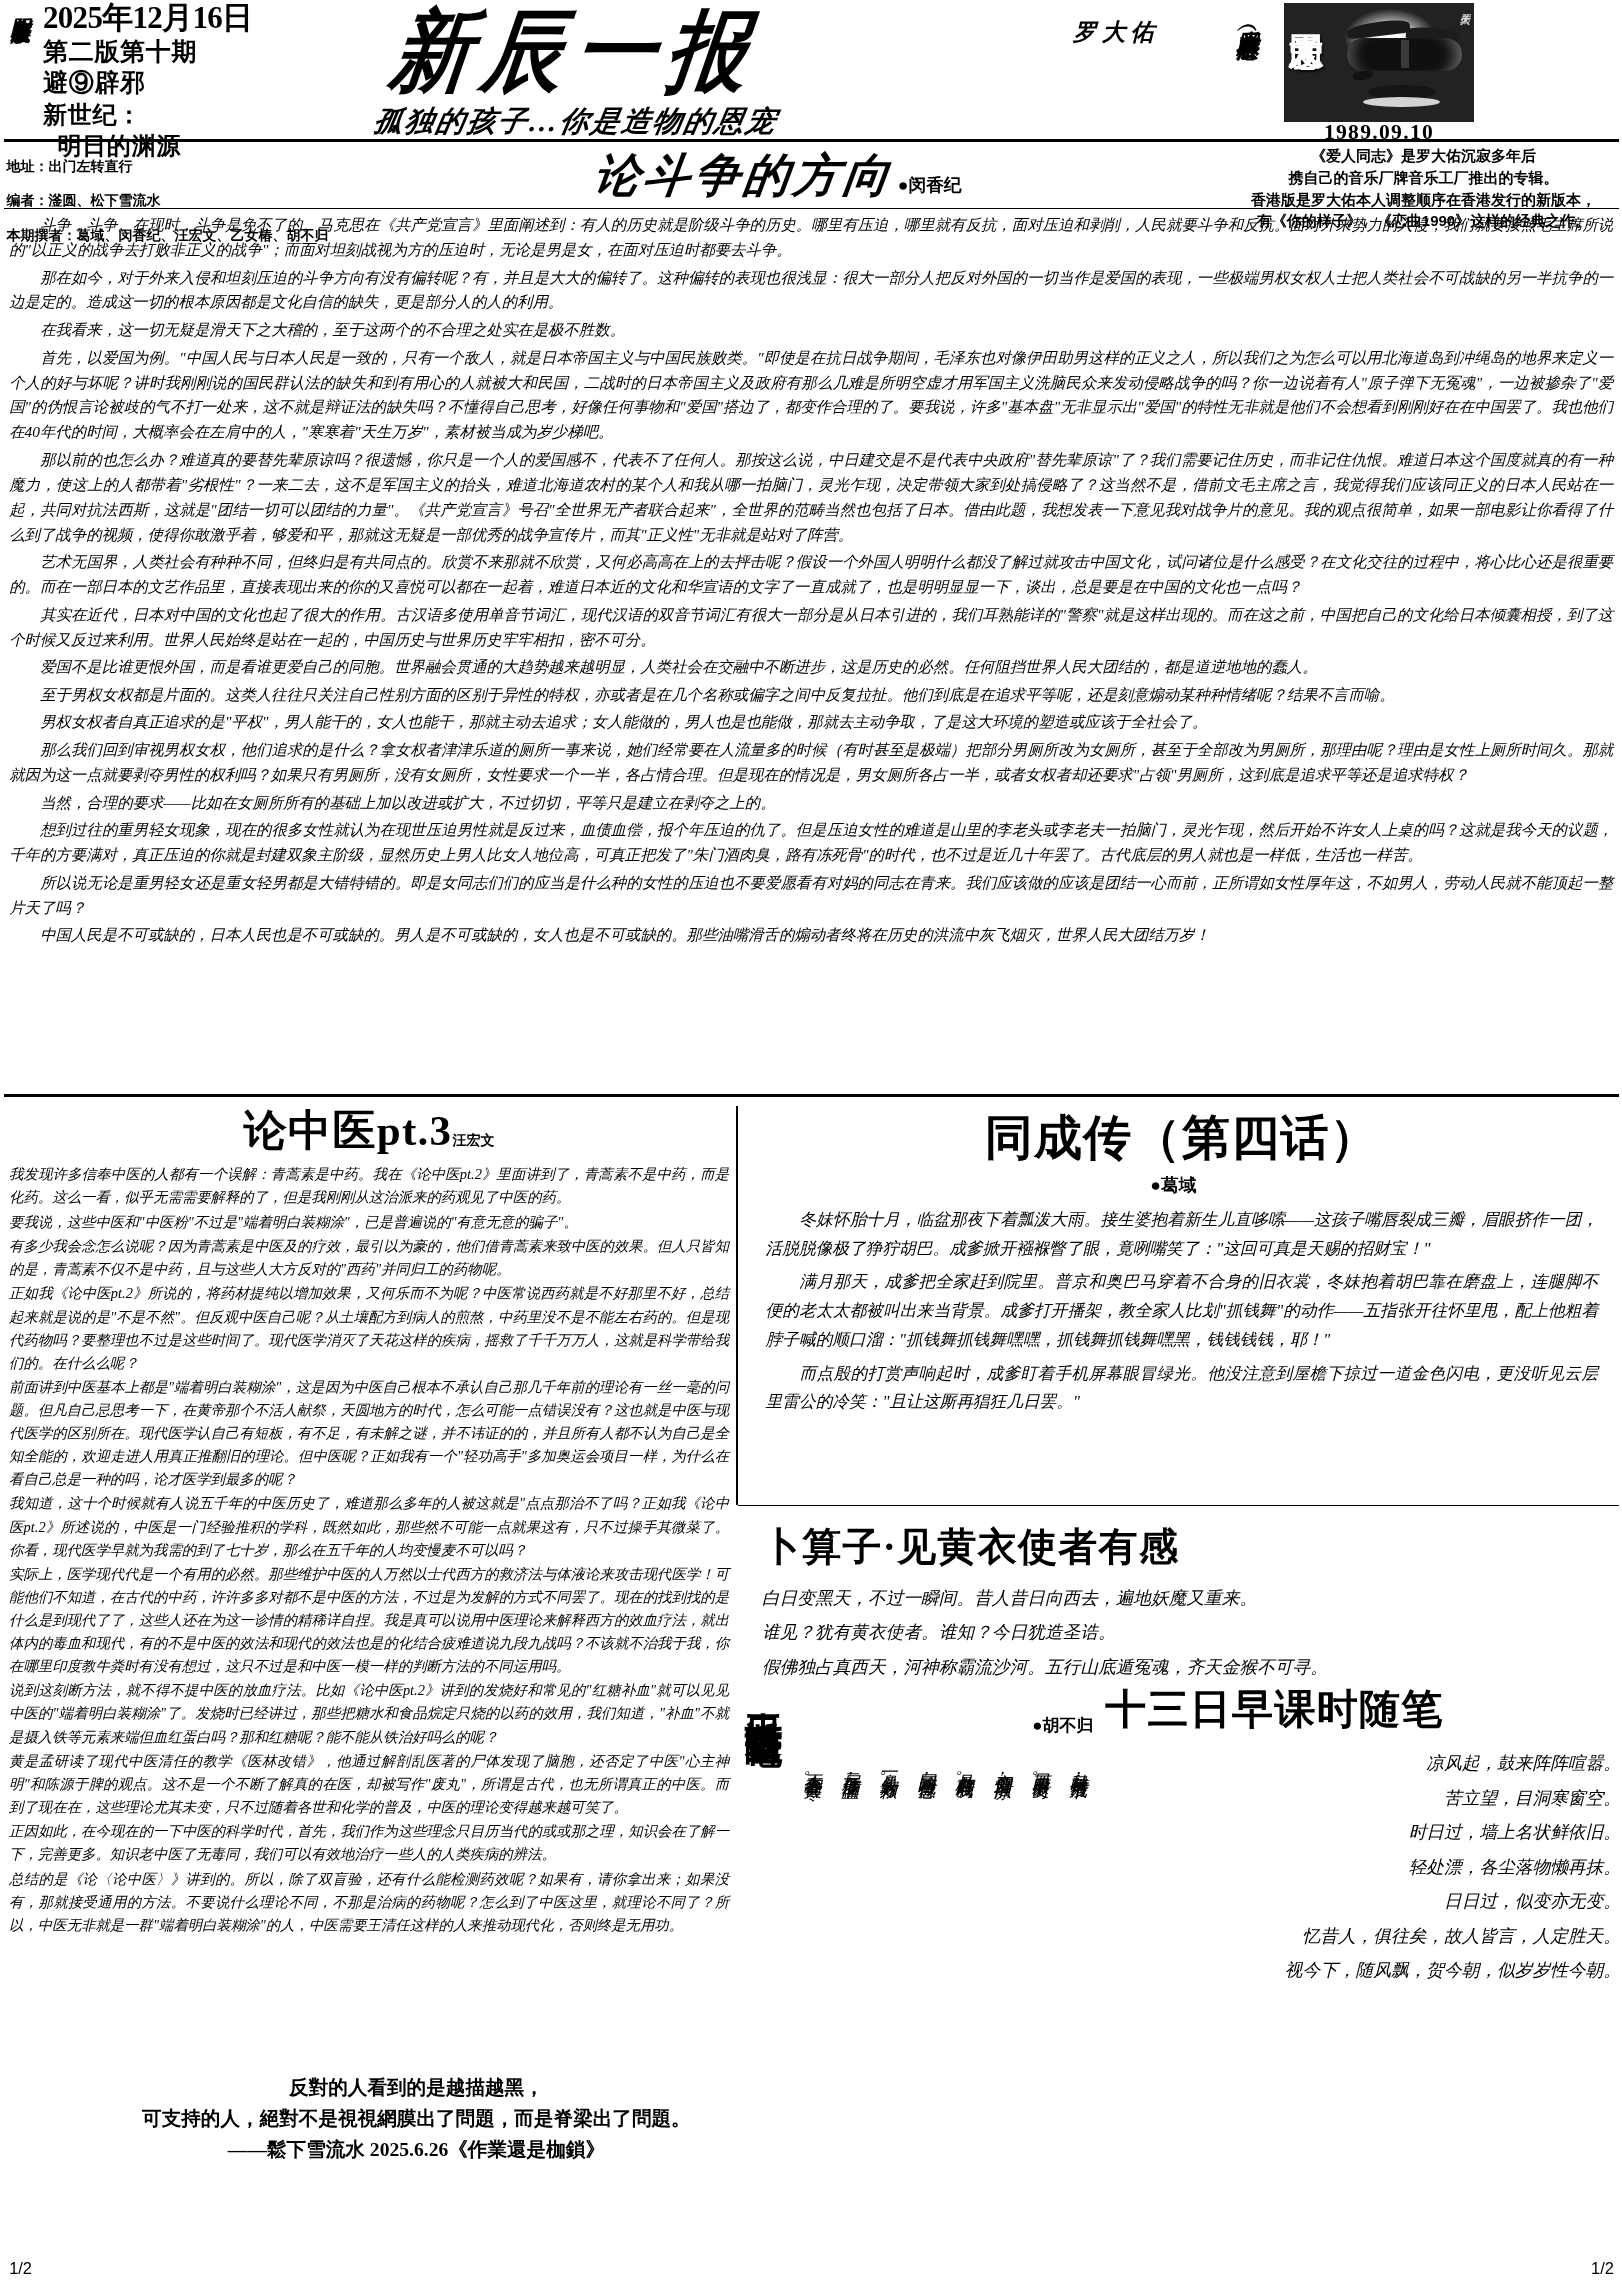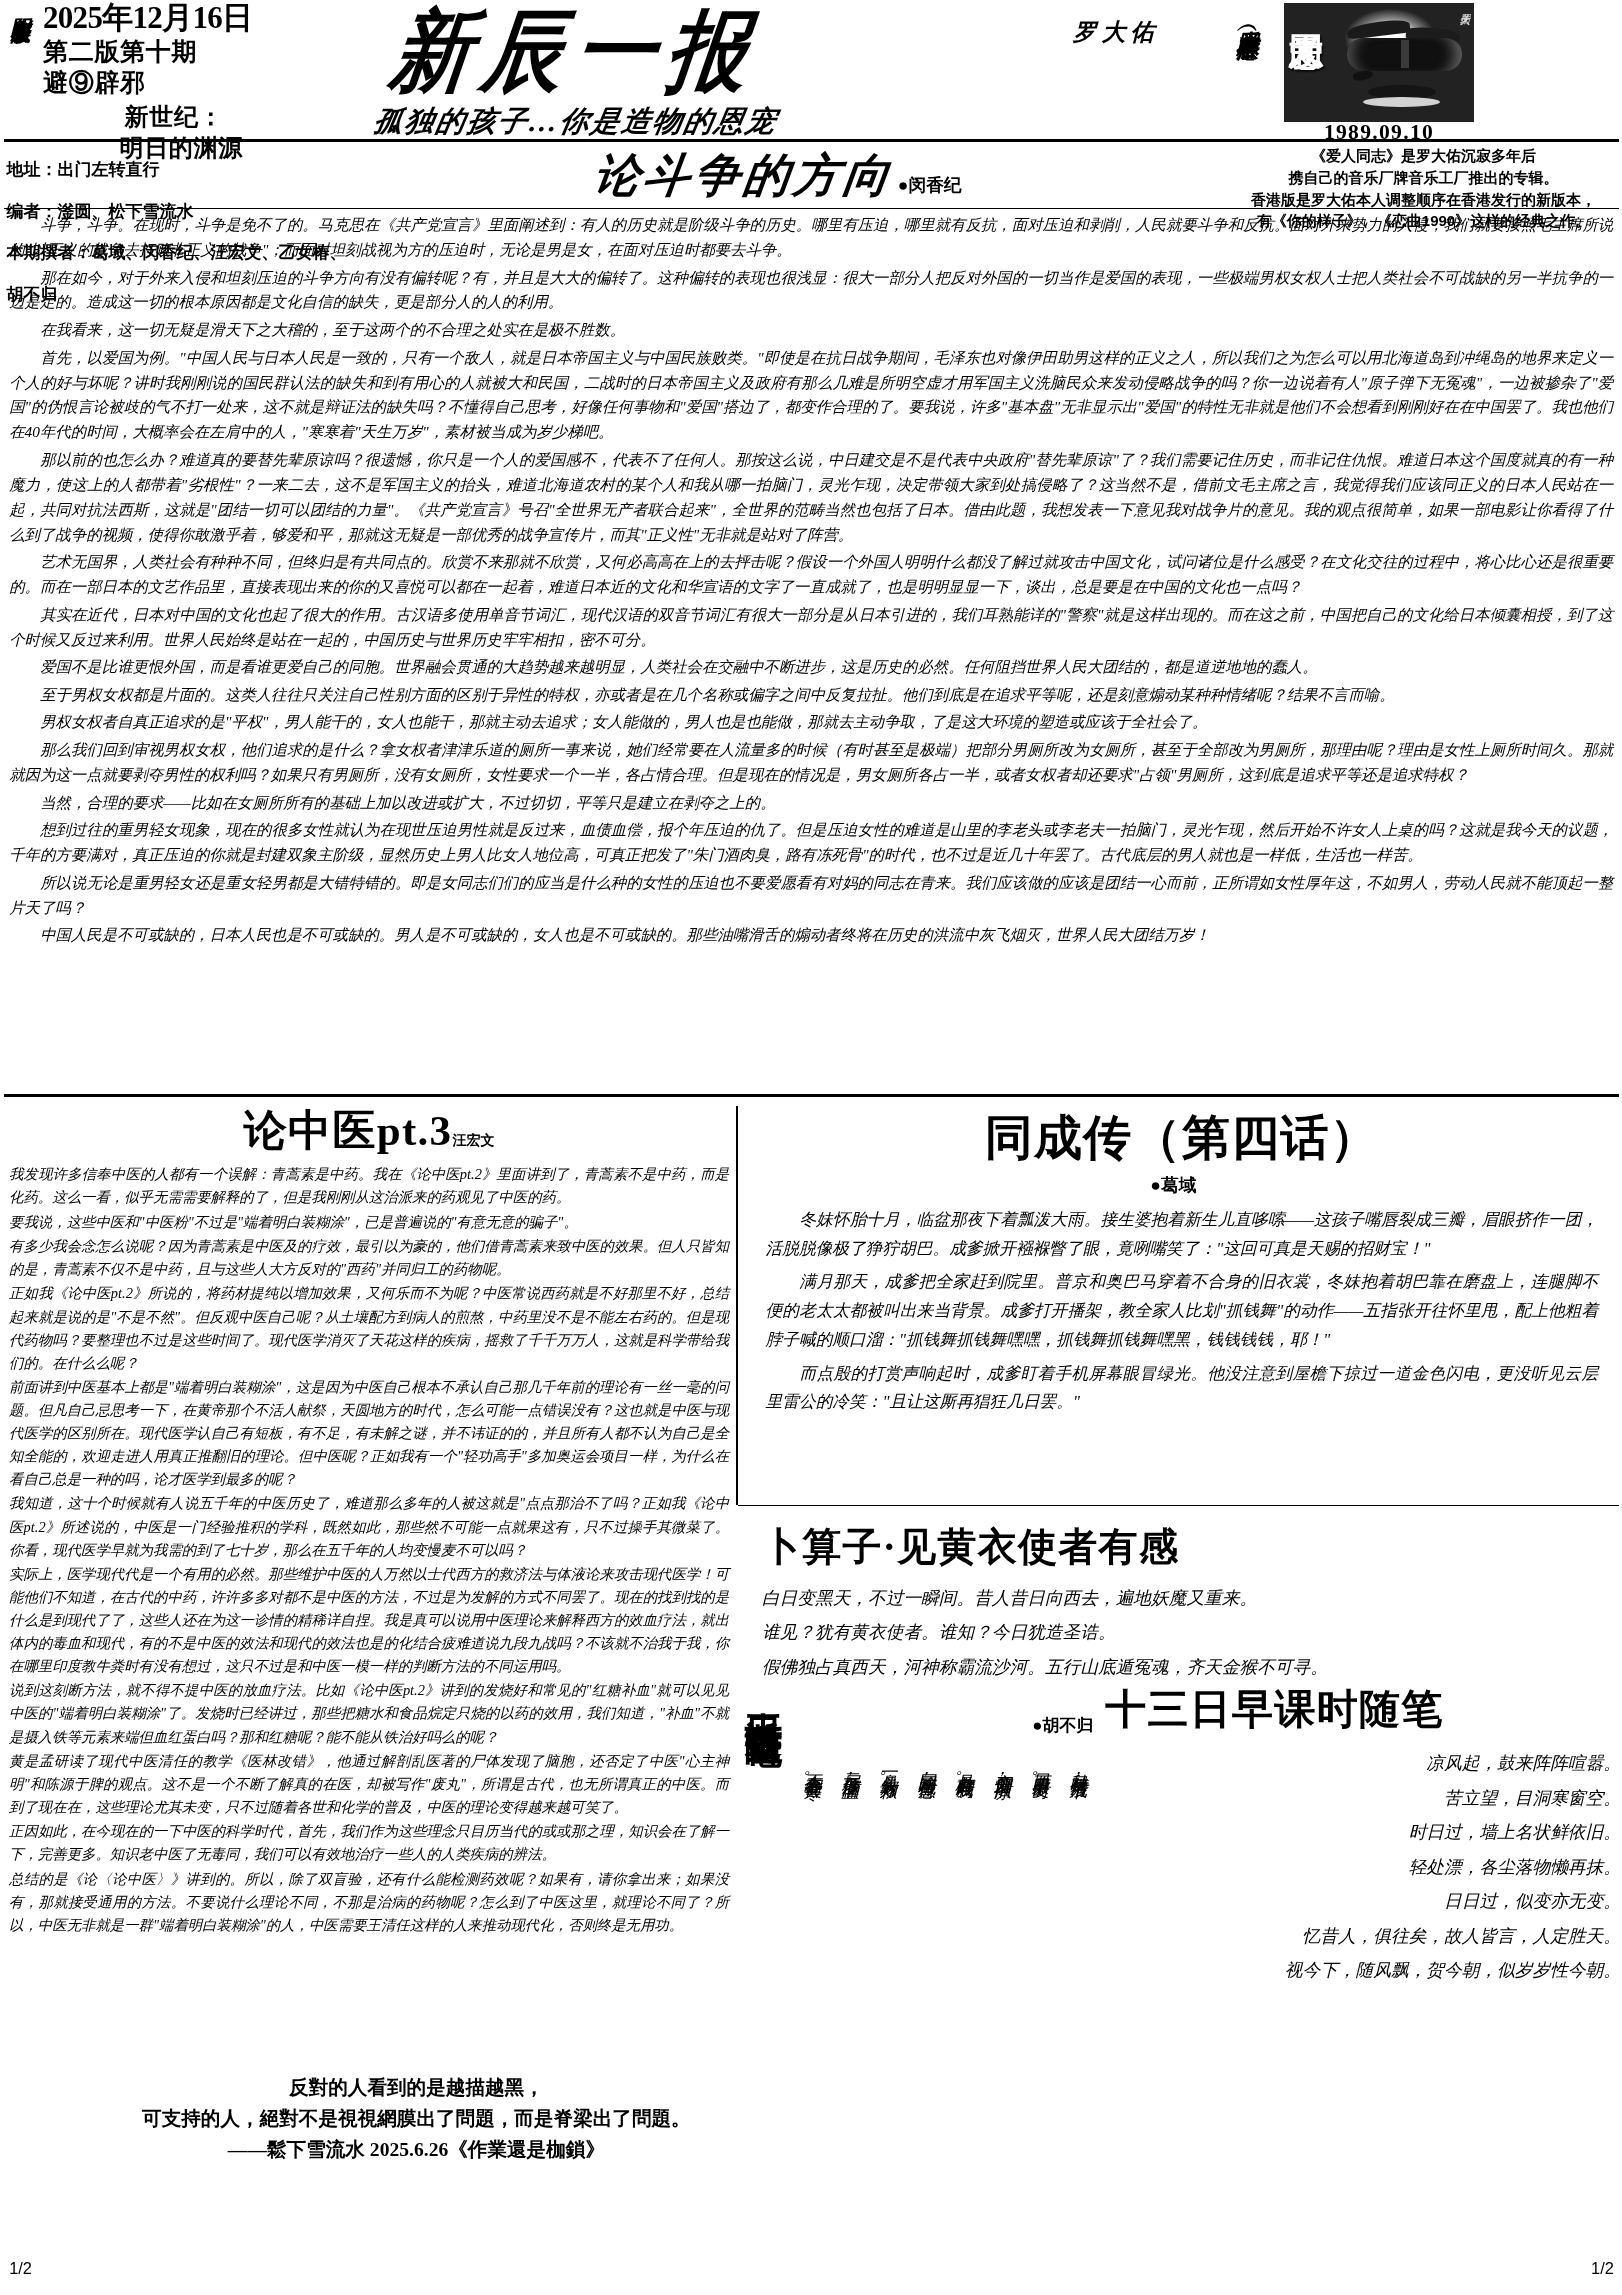--- a/index.html
+++ b/index.html
@@ -60,27 +60,26 @@
     margin-top: 1.3px;
   }
   .mh-slogan {
     font-family: "Liberation Sans", sans-serif;
     font-size: 25px;
     font-weight: bold;
     line-height: 1.25;
     letter-spacing: 0.7px;
   }
   .mh-newcentury {
-    font-family: Liberation Sans, sans-serif;
+    font-family: Liberation Mono, monospace;
     font-size: 24px;
     font-weight: bold;
     line-height: 1.3;
     letter-spacing: 0.7px;
     margin-top: 2.6px;
-    text-align: center;
   }
   .mh-newcentury .l2 { margin-left: 14.4px; }
 
   .mh-center {
     position: absolute;
     left: 281px;
     top: 0px;
     width: 589px;
     text-align: center;
   }
@@ -247,21 +246,21 @@
   .rule.thick { height: 3.3px; }
   .rule.thin  { height: 1.3px; }
 
   
   .info-left {
     position: absolute;
     left: 6.5px;
     top: 149px;
     width: 340px;
     font-family: "Liberation Sans", sans-serif;
-    font-size: 17px;
+    font-size: 14px;
     font-weight: bold;
     line-height: 2.45;
   }
   .lead-title-wrap {
     position: absolute;
     left: 366px;
     top: 145px;
     width: 824px;
     text-align: center;
   }

